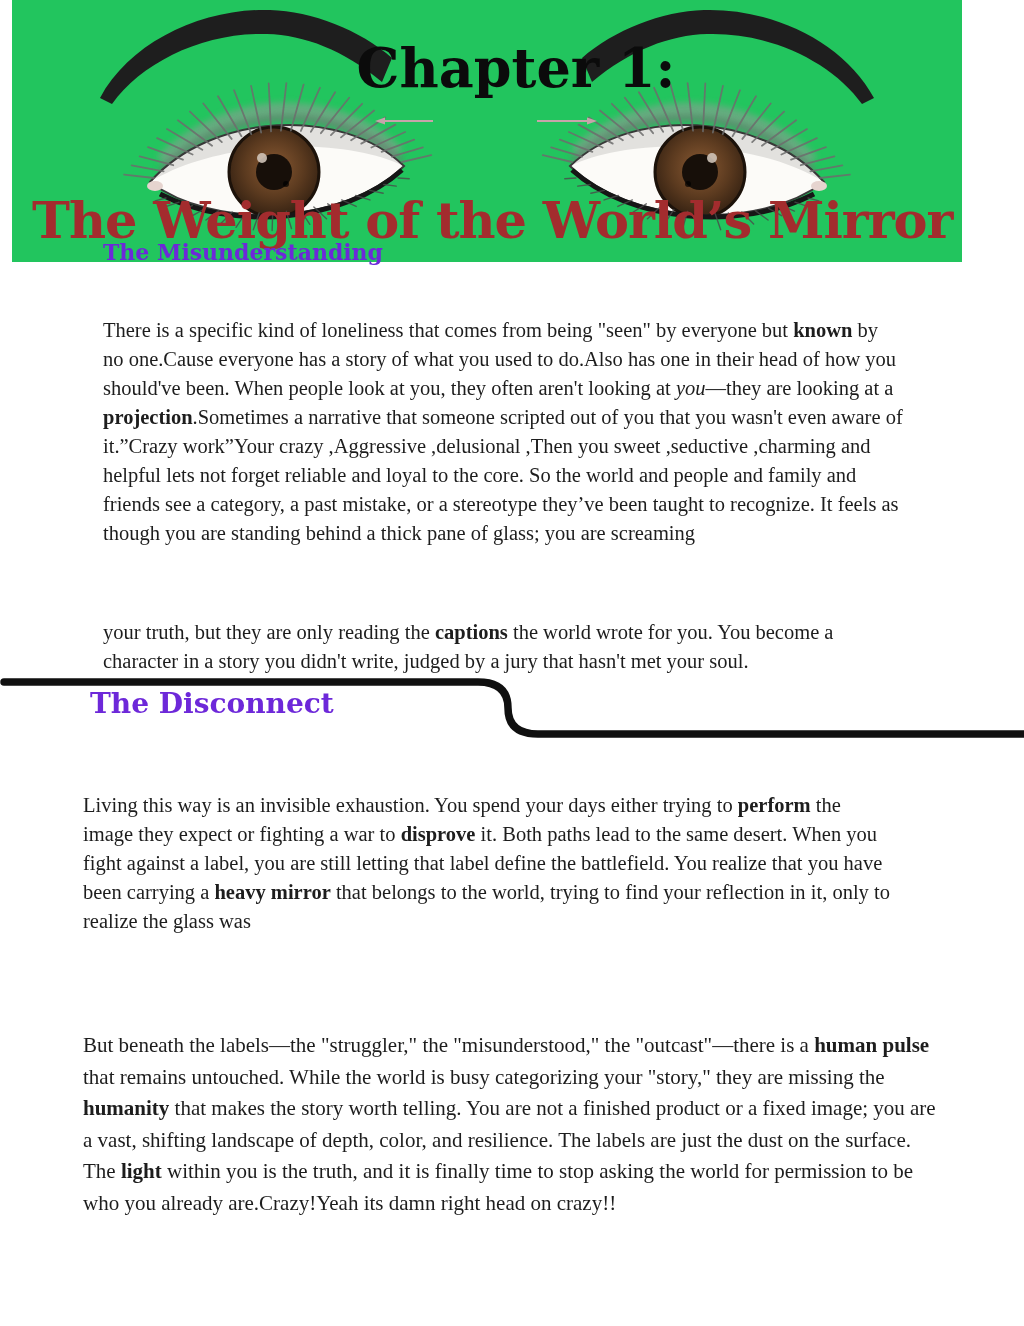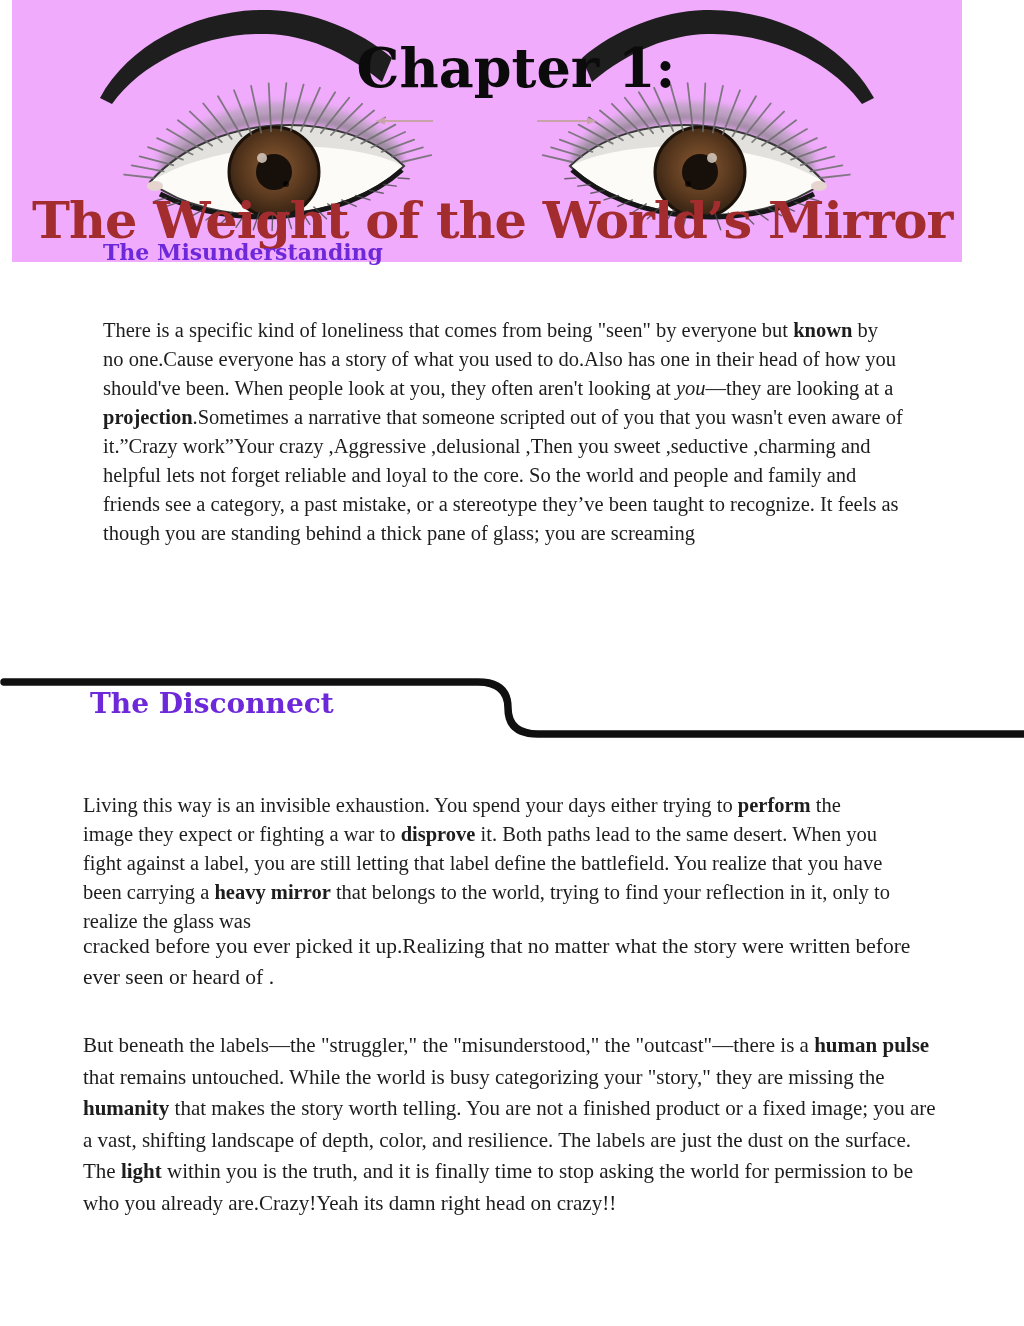--- a/index.html
+++ b/index.html
@@ -1,19 +1,19 @@
 <!DOCTYPE html>
 <html><head>
 <meta charset="utf-8">
 <style>
   html,body{margin:0;padding:0;}
   .page{position:relative;width:1024px;height:1326px;background:#ffffff;overflow:hidden;
         font-family:"Liberation Serif",serif;color:#1d1d1d;}
   .abs{position:absolute;}
-  .header-block{left:12px;top:0;width:950px;height:262px;background:#f0abfc;}
+  .header-block{left:12px;top:0;width:950px;height:262px;background:#22c55e;}
   .eyes-svg{left:0;top:0;}
   .chapter{top:36px;left:0;width:100%;padding-left:58px;box-sizing:border-box;text-align:center;
            font-family:"DejaVu Serif",serif;font-weight:bold;font-size:54px;color:#0b0b0b;
            white-space:nowrap;z-index:4;}
   .main-title{top:156px;left:20px;font-family:"DejaVu Serif",serif;font-weight:bold;
               font-size:51px;letter-spacing:-1px;white-space:nowrap;z-index:4;margin-top:34px;}
   .arrow{top:116px;z-index:4;}
   .sec-heading{font-family:"DejaVu Serif",serif;font-weight:bold;color:#6d28d9;z-index:5;}
   .h1{left:103px;top:239px;font-size:22px;}
   .h2{left:90px;top:687px;font-size:28px;}
@@ -134,24 +134,24 @@
     <svg class="abs arrow" style="left:523px" width="62" height="10">
       <line x1="2" y1="5" x2="54" y2="5" stroke="#c8a4aa" stroke-width="2"></line>
       <path d="M62,5 L52,1.5 L52,8.5 Z" fill="#c8a4aa"></path>
     </svg>
 
     <div class="abs main-title" style="color:#a32c2e">The Weight of the World’s Mirror</div>
   </div>
 
   <div class="abs sec-heading h1">The Misunderstanding</div>
   <div class="abs para p1"><span>There is a specific kind of loneliness that comes from being "seen" by everyone but </span><b>known</b><span> by no one.Cause everyone has a story of what you used to do.Also has one in their head of how you should've been. When people look at you, they often aren't looking at </span><i>you</i><span>—they are looking at a </span><b>projection</b><span>.Sometimes a narrative that someone scripted out of you that you wasn't even aware of it.”Crazy work”Your crazy ,Aggressive ,delusional ,Then you sweet ,seductive ,charming and helpful lets not forget reliable and loyal to the core. So the world and people and family and friends see a category, a past mistake, or a stereotype they’ve been taught to recognize. It feels as though you are standing behind a thick pane of glass; you are screaming</span></div>
+  <div class="abs para p2"><span>your truth, but they are only reading the </span><b>captions</b><span> the world wrote for you. You become a character in a story you didn't write, judged by a jury that hasn't met your soul.</span></div>
 
   <svg class="abs divider" width="1024" height="80" viewBox="0 0 1024 80">
     <path d="M4 12 H478 Q508 12 508 38 Q508 64 538 64 H1024" stroke="#101010" stroke-width="7.5" fill="none" stroke-linecap="round"></path>
   </svg>
 
   <div class="abs sec-heading h2">The Disconnect</div>
   <div class="abs para p3"><span>Living this way is an invisible exhaustion. You spend your days either trying to </span><b>perform</b><span> the image they expect or fighting a war to </span><b>disprove</b><span> it. Both paths lead to the same desert. When you fight against a label, you are still letting that label define the battlefield. You realize that you have been carrying a </span><b>heavy mirror</b><span> that belongs to the world, trying to find your reflection in it, only to realize the glass was</span></div>
-  <div class="abs para p3b"><span>cracked before you ever picked it up.Realizing that no matter what the story were written before ever seen or heard of .</span></div>
 
   <div class="abs para p4"><span>But beneath the labels—the "struggler," the "misunderstood," the "outcast"—there is a </span><b>human pulse</b><span> that remains untouched. While the world is busy categorizing your "story," they are missing the </span><b>humanity</b><span> that makes the story worth telling. You are not a finished product or a fixed image; you are a vast, shifting landscape of depth, color, and resilience. The labels are just the dust on the surface. The </span><b>light</b><span> within you is the truth, and it is finally time to stop asking the world for permission to be who you already are.Crazy!Yeah its damn right head on crazy!!</span></div>
 
 </div>
 
 </body></html>

